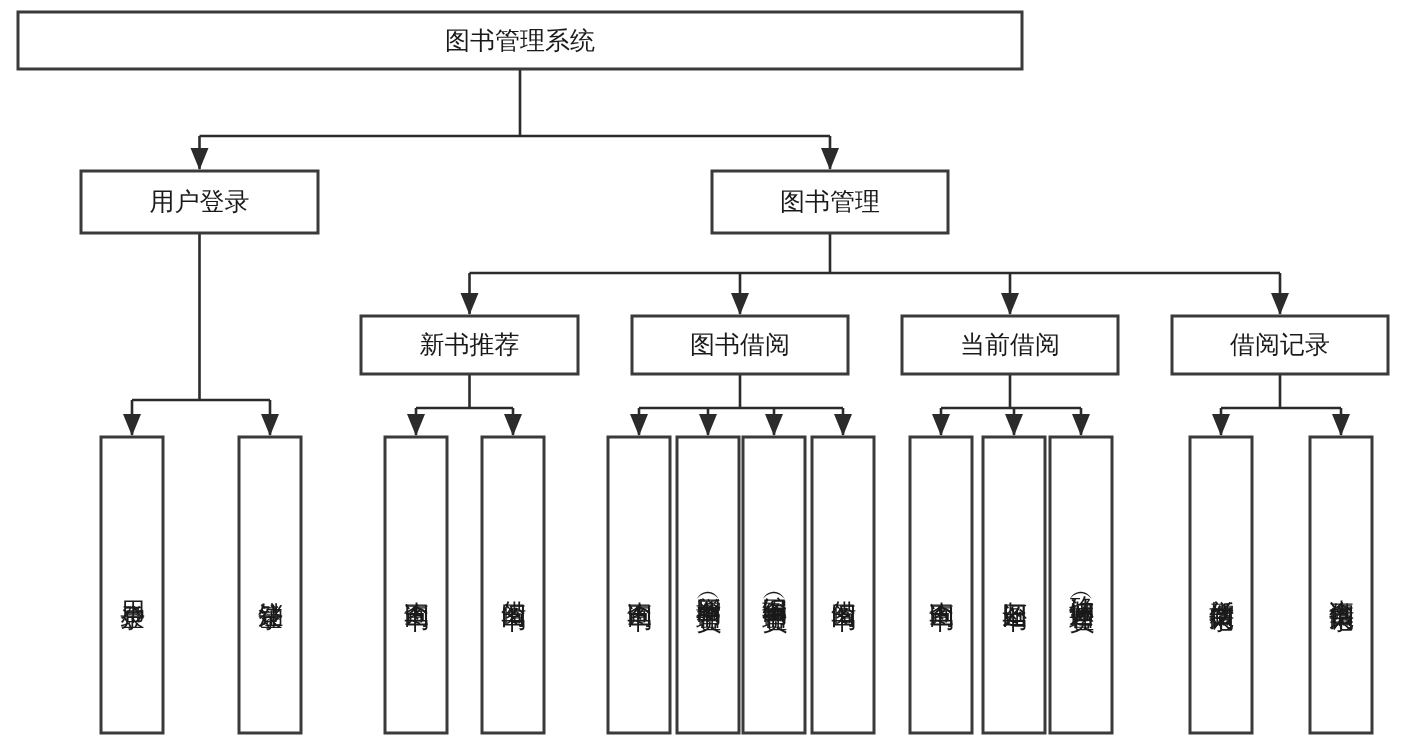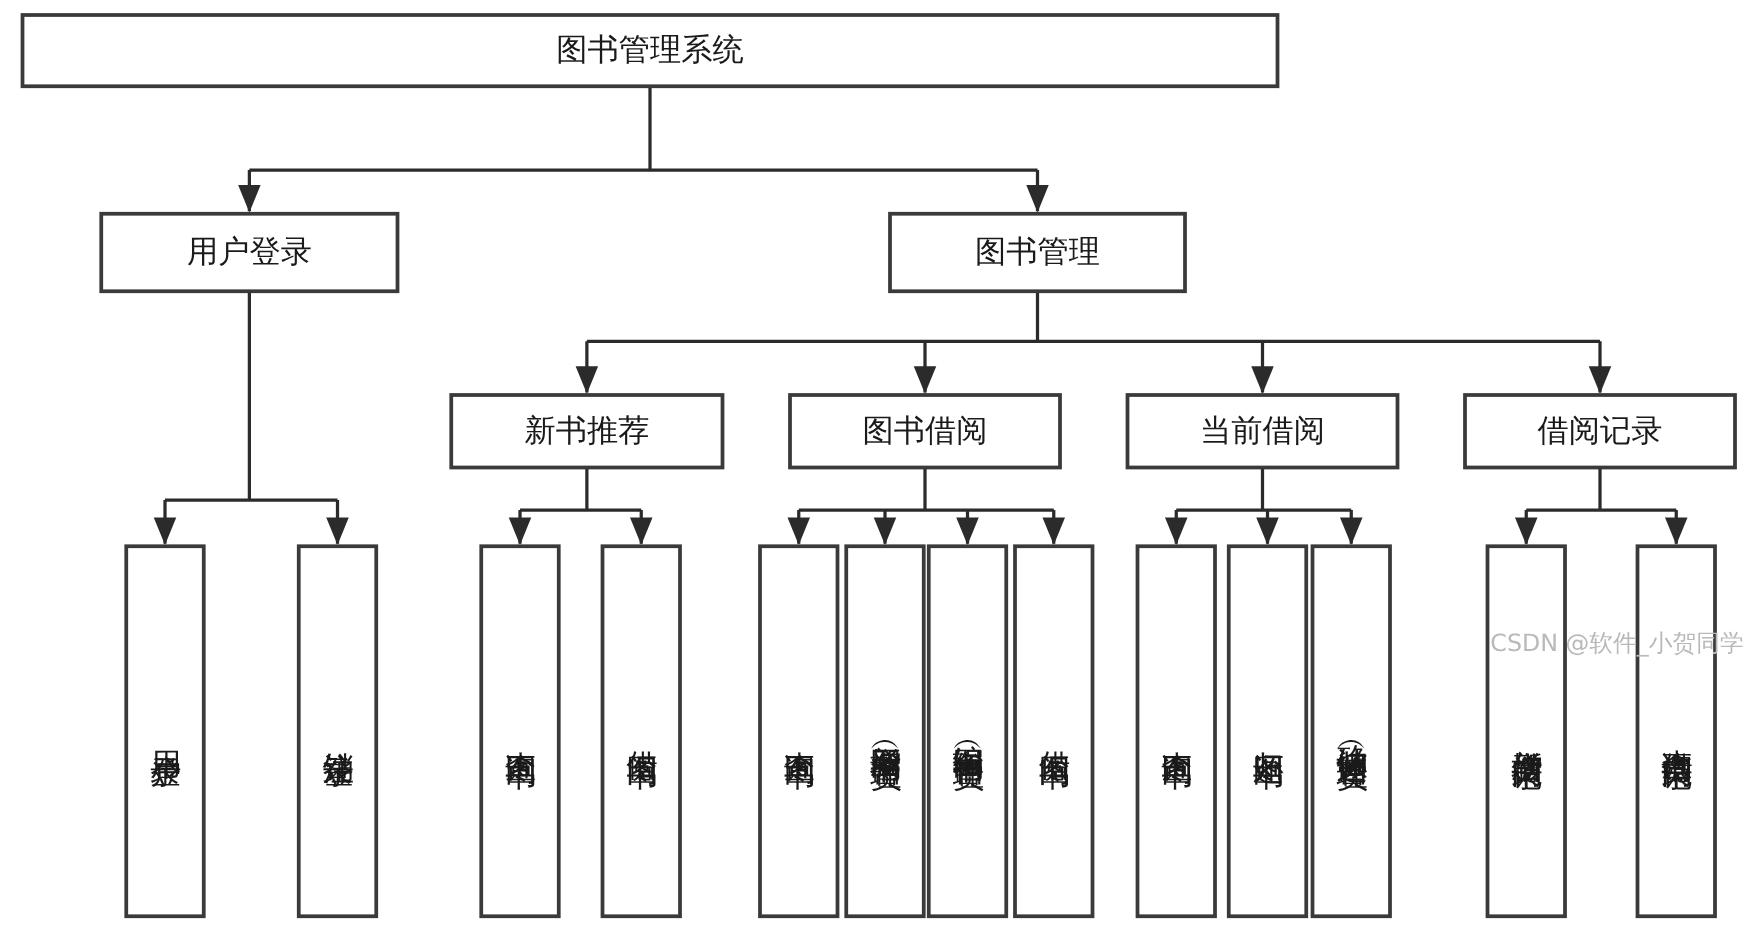--- a/index.html
+++ b/index.html
@@ -175,14 +175,13 @@
       <div class="leaf-label-wrap" style="left: 608px; top: 437px; width: 62px; height: 296px;">查询图书</div>
       <div class="leaf-label-wrap" style="left: 677px; top: 437px; width: 62px; height: 296px;">新增图书（管理员）</div>
       <div class="leaf-label-wrap" style="left: 743px; top: 437px; width: 62px; height: 296px;">编辑图书（管理员）</div>
       <div class="leaf-label-wrap" style="left: 812px; top: 437px; width: 62px; height: 296px;">借阅图书</div>
       <div class="leaf-label-wrap" style="left: 910px; top: 437px; width: 62px; height: 296px;">查询图书</div>
       <div class="leaf-label-wrap" style="left: 983px; top: 437px; width: 62px; height: 296px;">归还图书</div>
       <div class="leaf-label-wrap" style="left: 1050px; top: 437px; width: 62px; height: 296px;">确认归还（管理员）</div>
       <div class="leaf-label-wrap" style="left: 1190px; top: 437px; width: 62px; height: 296px;">新增借阅记录</div>
       <div class="leaf-label-wrap" style="left: 1310px; top: 437px; width: 62px; height: 296px;">查询借阅记录</div>
     </div>
-  <div class="watermark">CSDN @软件_小贺同学</div>
 </div>
 
 </body></html>

